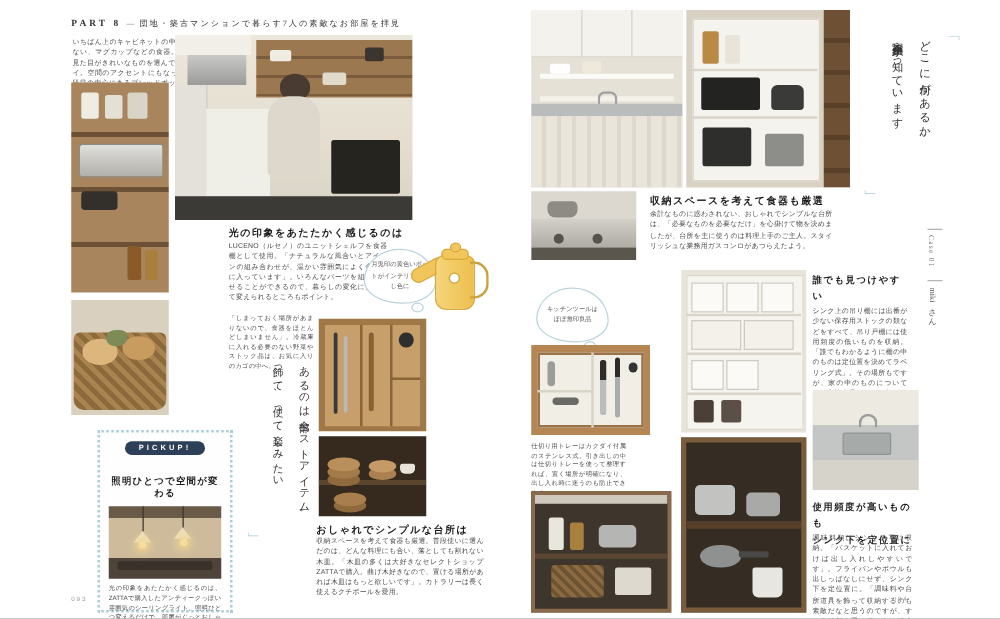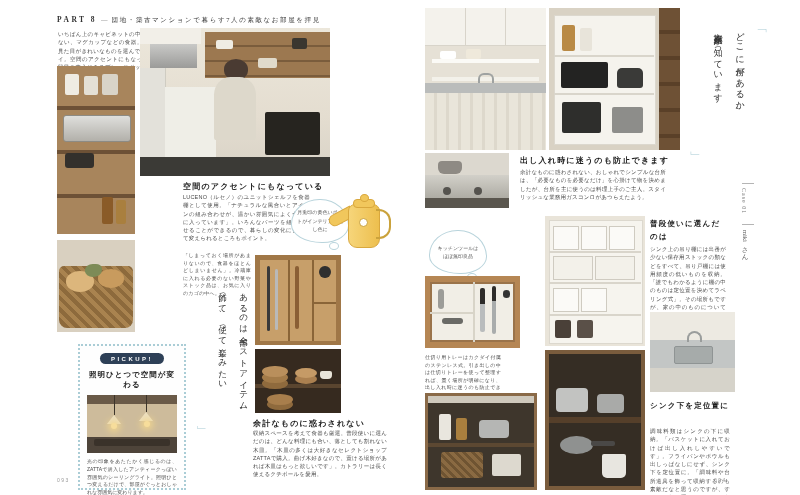--- a/index.html
+++ b/index.html
@@ -21,21 +21,21 @@
     border-radius:50% 50% 46% 54%/58% 62% 40% 42%;display:flex;align-items:center;justify-content:center;
     text-align:center;font-family:"Liberation Sans",sans-serif;font-size:5px;color:#555;
     line-height:1.7;padding:5px;box-sizing:border-box;}
   .cloud::after{content:"";position:absolute;width:8px;height:6px;border:1px solid #b9d4dc;
     background:#fff;border-radius:50%;bottom:-8px;right:16%;}
   .pickup{position:absolute;border:2px dotted #aacdd6;background:#fefefe;box-sizing:border-box;
     padding:7px 7px 5px;}
   .pill{background:#2e4057;color:#fff;font-size:6px;letter-spacing:2.5px;text-align:center;
     border-radius:8px;padding:2.5px 0;width:72%;margin:0 auto;
     font-family:"Liberation Sans",sans-serif;font-weight:bold;}
-  .pickup-h{text-align:center;margin:6px 0 5px;font-size:7.5px;font-weight:bold;letter-spacing:1px;
+  .pickup-h{text-align:center;margin:16px 0 5px;font-size:7.5px;font-weight:bold;letter-spacing:1px;
     font-family:"Liberation Sans",sans-serif;color:#1c1c1c;}
   .pickup-photo{position:relative;width:100%;height:58px;overflow:hidden;}
   .pickup-cap{font-family:"Liberation Sans",sans-serif;font-size:5px;line-height:1.55;
     color:#4a4a4a;text-align:justify;margin-top:5px;}
   .pgheader{position:absolute;left:57px;top:8px;white-space:nowrap;color:#333;}
   .pgheader .part{font-size:7.5px;font-weight:bold;letter-spacing:2.5px;}
   .pgheader .sep{font-size:6.5px;margin:0 4px;color:#666;}
   .pgheader .ttl{font-size:6.5px;letter-spacing:1.6px;}
   .pgnum{position:absolute;font-size:5px;letter-spacing:1.5px;color:#999;
     font-family:"Liberation Sans",sans-serif;}
@@ -79,21 +79,21 @@
     <div class="s" style="left:62%;top:20%;width:10%;height:7%;background:#e0dacb;border-radius:2px;"></div>
     <div class="s" style="left:80%;top:7%;width:8%;height:7%;background:#3a362f;border-radius:2px;"></div>
     <div class="s" style="left:0;top:27%;width:13%;height:60%;background:#e3e1da;border-right:1px solid #cfccc2;"></div>
     <div class="s" style="left:13%;top:40%;width:27%;height:47%;background:#efeee7;"></div>
     <div class="s" style="left:44%;top:21%;width:13%;height:14%;background:#4a3b32;border-radius:50% 50% 45% 45%;"></div>
     <div class="s" style="left:39%;top:33%;width:22%;height:43%;background:#ddd8cb;border-radius:40% 40% 6% 6%/28% 28% 4% 4%;"></div>
     <div class="s" style="left:66%;top:57%;width:29%;height:29%;background:#26241f;border-radius:2px;"></div>
     <div class="s" style="left:0;bottom:0;width:100%;height:13%;background:#3b3a36;"></div>
   </div>
 
-  <div class="hd" style="left:183px;top:181px;">空間のアクセントにもなっている</div>
+  <div class="hd" style="left:183px;top:181px;">光の印象をあたたかく感じるのは</div>
   <div class="tiny" style="left:183px;top:193px;width:127px;">LUCENO（ルセノ）のユニットシェルフを食器棚として使用。「ナチュラルな風合いとアイアンの組み合わせが、温かい雰囲気によく合い気に入っています」。いろんなパーツを組み合わせることができるので、暮らしの変化に合わせて変えられるところもポイント。</div>
 
   <div class="cloud" style="left:291px;top:199px;width:58px;height:44px;">月兎印の黄色いポットがインテリアの差し色に</div>
   <div class="abs" style="left:326px;top:192px;width:68px;height:64px;">
     <div class="s" style="left:2px;top:19px;width:24px;height:10px;background:#f1c75c;border:1px solid #d9a83e;border-radius:6px 0 0 6px;transform:rotate(-28deg);"></div>
     <div class="s" style="left:22px;top:12px;width:30px;height:42px;background:linear-gradient(90deg,#f6d57a,#edbf4e);border:1px solid #d9a83e;border-radius:7px 7px 9px 9px;"></div>
     <div class="s" style="left:27px;top:7px;width:20px;height:7px;background:#f1c75c;border:1px solid #d9a83e;border-radius:4px;"></div>
     <div class="s" style="left:34px;top:2px;width:7px;height:6px;background:#f1c75c;border:1px solid #d9a83e;border-radius:50%;"></div>
     <div class="s" style="left:50px;top:17px;width:13px;height:26px;border:2px solid #caa23c;border-left:none;border-radius:0 12px 12px 0;"></div>
     <div class="s" style="left:33px;top:26px;width:7px;height:7px;background:#fff;border:1px solid #caa23c;border-radius:50%;"></div>
@@ -120,21 +120,21 @@
   </div>
 
   <div class="ph" style="left:255px;top:349px;width:86px;height:64px;background:#362a1f;">
     <div class="s" style="left:0;top:55%;width:100%;height:6%;background:#5a452f;"></div>
     <div class="s" style="left:8%;top:26%;width:30%;height:18%;background:#b98f5c;border-radius:50%;box-shadow:0 6px 0 #a37b49,0 12px 0 #8f6a3d;"></div>
     <div class="s" style="left:46%;top:30%;width:26%;height:16%;background:#c59a66;border-radius:50%;box-shadow:0 6px 0 #ab8050;"></div>
     <div class="s" style="left:14%;top:70%;width:30%;height:17%;background:#a87e4c;border-radius:50%;box-shadow:0 5px 0 #8f6a3d;"></div>
     <div class="s" style="left:76%;top:34%;width:14%;height:13%;background:#e8e4d9;border-radius:2px 2px 4px 4px;"></div>
   </div>
 
-  <div class="hd" style="left:253px;top:418px;">余計なものに惑わされない</div>
+  <div class="hd" style="left:253px;top:418px;">おしゃれでシンプルな台所は</div>
   <div class="tiny" style="left:253px;top:429px;width:134px;">収納スペースを考えて食器も厳選。普段使いに選んだのは、どんな料理にも合い、落としても割れない木皿。「木皿の多くは大好きなセレクトショップZATTAで購入。曲げ木好きなので、置ける場所があれば木皿はもっと欲しいです」。カトラリーは長く使えるクチポールを愛用。</div>
 
   <div class="pickup" style="left:78px;top:344px;width:108px;height:146px;">
     <div class="pill">PICKUP!</div>
     <div class="pickup-h">照明ひとつで空間が変わる</div>
     <div class="pickup-photo" style="background:linear-gradient(180deg,#6a5a48 0 16%,#cdbb9b 16% 72%,#4e443a 72% 100%);">
       <div class="s" style="left:30%;top:0;width:1px;height:34%;background:#3c342a;"></div>
       <div class="s" style="left:66%;top:0;width:1px;height:30%;background:#3c342a;"></div>
       <div class="s" style="left:30%;top:34%;width:0;height:0;border-left:7px solid transparent;border-right:7px solid transparent;border-bottom:9px solid #ecdfc2;transform:translateX(-50%);"></div>
       <div class="s" style="left:66%;top:30%;width:0;height:0;border-left:7px solid transparent;border-right:7px solid transparent;border-bottom:9px solid #ecdfc2;transform:translateX(-50%);"></div>
@@ -180,21 +180,21 @@
   </div>
 
   <div class="ph" style="left:425px;top:153px;width:84px;height:55px;background:#dcd8cf;">
     <div class="s" style="left:16%;top:14%;width:28%;height:24%;background:#8e8a84;border-radius:4px 4px 6px 6px;"></div>
     <div class="s" style="left:0;top:40%;width:100%;height:42%;background:linear-gradient(#d2d0c9,#aeaca4);"></div>
     <div class="s" style="left:22%;top:62%;width:8px;height:8px;background:#55534e;border-radius:50%;"></div>
     <div class="s" style="left:58%;top:62%;width:8px;height:8px;background:#55534e;border-radius:50%;"></div>
     <div class="s" style="left:0;top:82%;width:100%;height:18%;background:#5a564e;"></div>
   </div>
 
-  <div class="hd" style="left:520px;top:155px;">出し入れ時に迷うのも防止できます</div>
+  <div class="hd" style="left:520px;top:155px;">収納スペースを考えて食器も厳選</div>
   <div class="tiny" style="left:520px;top:168px;width:146px;">余計なものに惑わされない、おしゃれでシンプルな台所は、「必要なものを必要なだけ」を心掛けて物を決めましたが、台所を主に使うのは料理上手のご主人。スタイリッシュな業務用ガスコンロがあつらえたよう。</div>
 
   <div class="cloud" style="left:429px;top:230px;width:58px;height:44px;">キッチンツールは ほぼ無印良品</div>
 
   <div class="ph" style="left:545px;top:216px;width:100px;height:130px;background:#e9e4d9;">
     <div class="s" style="left:4%;top:3%;width:92%;height:94%;background:#f6f4ee;border:1px solid #dcd8ce;"></div>
     <div class="s" style="left:4%;top:27%;width:92%;height:2px;background:#d9d5cb;"></div>
     <div class="s" style="left:4%;top:51%;width:92%;height:2px;background:#d9d5cb;"></div>
     <div class="s" style="left:4%;top:75%;width:92%;height:2px;background:#d9d5cb;"></div>
     <div class="s" style="left:8%;top:8%;width:24%;height:17%;background:#fbfaf7;border:1px solid #cfcbc1;"></div>
@@ -202,21 +202,21 @@
     <div class="s" style="left:64%;top:8%;width:24%;height:17%;background:#fbfaf7;border:1px solid #cfcbc1;"></div>
     <div class="s" style="left:8%;top:31%;width:38%;height:17%;background:#f3f1ea;border:1px solid #cfcbc1;"></div>
     <div class="s" style="left:50%;top:31%;width:38%;height:17%;background:#f3f1ea;border:1px solid #cfcbc1;"></div>
     <div class="s" style="left:8%;top:55%;width:24%;height:17%;background:#fbfaf7;border:1px solid #cfcbc1;"></div>
     <div class="s" style="left:36%;top:55%;width:24%;height:17%;background:#fbfaf7;border:1px solid #cfcbc1;"></div>
     <div class="s" style="left:10%;top:80%;width:16%;height:14%;background:#4a4038;border-radius:2px;"></div>
     <div class="s" style="left:32%;top:80%;width:16%;height:14%;background:#5a5048;border-radius:2px;"></div>
   </div>
 
   <div class="hd hd2l" style="left:650px;top:218px;font-size:7.5px;white-space:normal;width:78px;">
-    <div>普段使いに選んだのは</div>
+    <div>誰でも見つけやすい</div>
   </div>
   <div class="tiny" style="left:650px;top:245px;width:76px;">シンク上の吊り棚には出番が少ない保存用ストックの類などをすべて、吊り戸棚には使用頻度の低いものを収納。「誰でもわかるように棚の中のものは定位置を決めてラベリング式」。その場所もですが、家の中のものについては、家族全員がどこに何があるかだいたいわかっています。</div>
 
   <div class="ph" style="left:425px;top:276px;width:95px;height:72px;background:#b58654;">
     <div class="s" style="left:5%;top:8%;width:90%;height:84%;background:#f1eee6;border:2px solid #9a734a;box-sizing:border-box;"></div>
     <div class="s" style="left:50%;top:8%;width:2px;height:84%;background:#d8d4c8;"></div>
     <div class="s" style="left:5%;top:50%;width:45%;height:2px;background:#d8d4c8;"></div>
     <div class="s" style="left:58%;top:16%;width:5%;height:62%;background:linear-gradient(180deg,#2e2c2a 0 36%,#b9bcbd 36% 100%);border-radius:2px;"></div>
     <div class="s" style="left:70%;top:14%;width:5%;height:66%;background:linear-gradient(180deg,#2e2c2a 0 32%,#a9acac 32% 100%);border-radius:2px;"></div>
     <div class="s" style="left:82%;top:20%;width:8%;height:10%;background:#333;border-radius:50%;"></div>
@@ -245,20 +245,21 @@
     <div class="s" style="left:0;top:0;width:100%;height:8%;background:#cfc9bd;"></div>
     <div class="s" style="left:0;top:52%;width:100%;height:4%;background:#5c4832;"></div>
     <div class="s" style="left:10%;top:20%;width:12%;height:28%;background:#e9e6de;border-radius:2px;"></div>
     <div class="s" style="left:26%;top:24%;width:11%;height:24%;background:#a97f3e;border-radius:2px;"></div>
     <div class="s" style="left:48%;top:26%;width:28%;height:20%;background:#b5b6b4;border-radius:4px;"></div>
     <div class="s" style="left:12%;top:62%;width:40%;height:28%;background:repeating-linear-gradient(45deg,#8a6a42 0 3px,#6f5432 3px 6px);border-radius:3px;"></div>
     <div class="s" style="left:60%;top:64%;width:28%;height:24%;background:#ddd9cf;border-radius:2px;"></div>
   </div>
 
   <div class="hd hd2l" style="left:650px;top:400px;font-size:7.5px;white-space:normal;width:82px;">
+    <div>使用頻度が高いものも</div>
     <div>シンク下を定位置に</div>
   </div>
   <div class="tiny" style="left:650px;top:427px;width:80px;">調味料類はシンクの下に収納。「バスケットに入れておけば出し入れしやすいです」。フライパンやボウルも出しっぱなしにせず、シンク下を定位置に。「調味料や台所道具を飾って収納するのも素敵だなと思うのですが、すっきり何も置いていないほうが好きで、結局片づけてしまいます」。</div>
 
   <div class="pgnum" style="left:714px;top:477px;">094</div>
 
   <div class="rule" style="left:742px;top:183px;width:12px;"></div>
   <div class="vtab" style="left:741px;top:188px;font-size:6px;letter-spacing:1px;">Case 01</div>
   <div class="rule" style="left:742px;top:224px;width:12px;"></div>
   <div class="vtab" style="left:740px;top:230px;font-size:6.5px;color:#555;">mikiさん</div>

